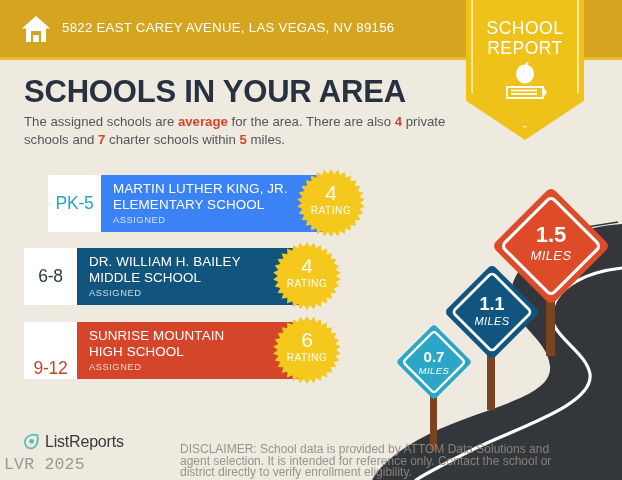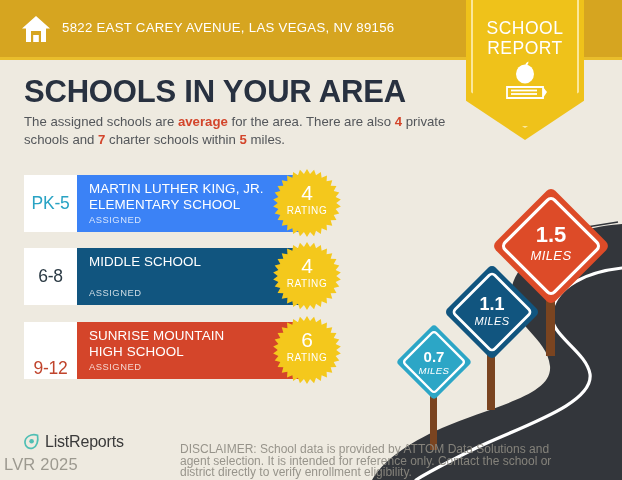--- a/index.html
+++ b/index.html
@@ -112,21 +112,21 @@
     font-weight: bold;
   }
 
   
   .school-row {
     position: absolute;
     left: 24px;
     width: 277px;
     height: 57px;
   }
-  .school-row.r0 { top: 175px; }
+  .school-row.r0 { top: 175px; margin-left: 24px; }
   .school-row.r1 { top: 248px; }
   .school-row.r2 { top: 322px; }
 
   .grade-box {
     position: absolute;
     left: 0; top: 0;
     width: 53px; height: 57px;
     background: #FFFFFF;
     display: flex;
     align-items: center;
@@ -235,20 +235,21 @@
     color: #3A3A3A;
     letter-spacing: -0.2px;
   }
   .watermark {
     position: absolute;
     left: 4px; top: 455px;
     font-size: 16.5px;
     color: #8E8B82;
     letter-spacing: 0.2px;
     opacity: 0.85;
+    font-family: Liberation Mono, monospace;
   }
   .disclaimer {
     position: absolute;
     left: 180px; top: 444px;
     width: 400px;
     font-size: 12px;
     line-height: 11.5px;
     color: #8E8B82;
     opacity: 0.9;
   }
@@ -314,20 +315,21 @@
       <div class="rating-label">RATING</div>
     </div>
   </div>
 
   <div class="school-row r1">
     <div class="grade-box">
       <span class="grade-text" style="color: rgb(43, 58, 68);">6-8</span>
     </div>
     <div class="bar" style="background: rgb(17, 85, 127);">
       <div class="school-name">
+        <div>DR. WILLIAM H. BAILEY</div>
         <div>MIDDLE SCHOOL</div>
       </div>
       <div class="assigned">ASSIGNED</div>
     </div>
     <div class="rating-burst">
       <svg class="burst-svg" viewBox="0 0 100 100">
         <polygon class="burst-poly" points="50.00,0.00 54.49,7.24 60.40,1.09 63.29,9.10 70.34,4.32 71.50,12.76 79.39,9.55 78.77,18.04 87.16,16.54 84.79,24.73 93.30,25.00 89.28,32.51 97.55,34.55 92.06,41.06 99.73,44.77 93.00,50.00 99.73,55.23 92.06,58.94 97.55,65.45 89.28,67.49 93.30,75.00 84.79,75.27 87.16,83.46 78.77,81.96 79.39,90.45 71.50,87.24 70.34,95.68 63.29,90.90 60.40,98.91 54.49,92.76 50.00,100.00 45.51,92.76 39.60,98.91 36.71,90.90 29.66,95.68 28.50,87.24 20.61,90.45 21.23,81.96 12.84,83.46 15.21,75.27 6.70,75.00 10.72,67.49 2.45,65.45 7.94,58.94 0.27,55.23 7.00,50.00 0.27,44.77 7.94,41.06 2.45,34.55 10.72,32.51 6.70,25.00 15.21,24.73 12.84,16.54 21.23,18.04 20.61,9.55 28.50,12.76 29.66,4.32 36.71,9.10 39.60,1.09 45.51,7.24" fill="#F4C81C"></polygon>
       </svg>
       <div class="rating-num">4</div>
       <div class="rating-label">RATING</div>

